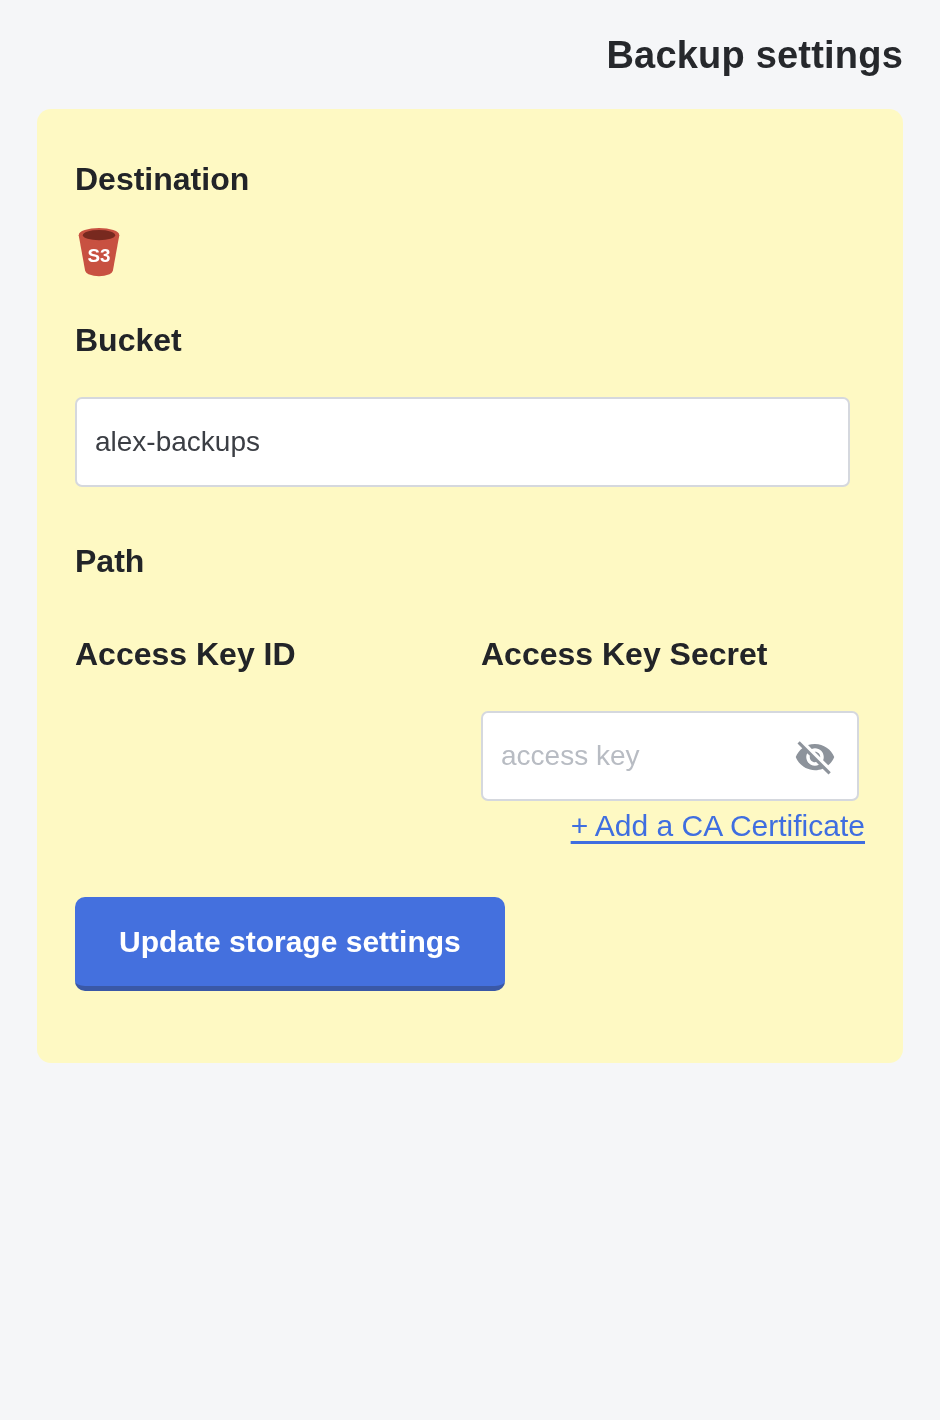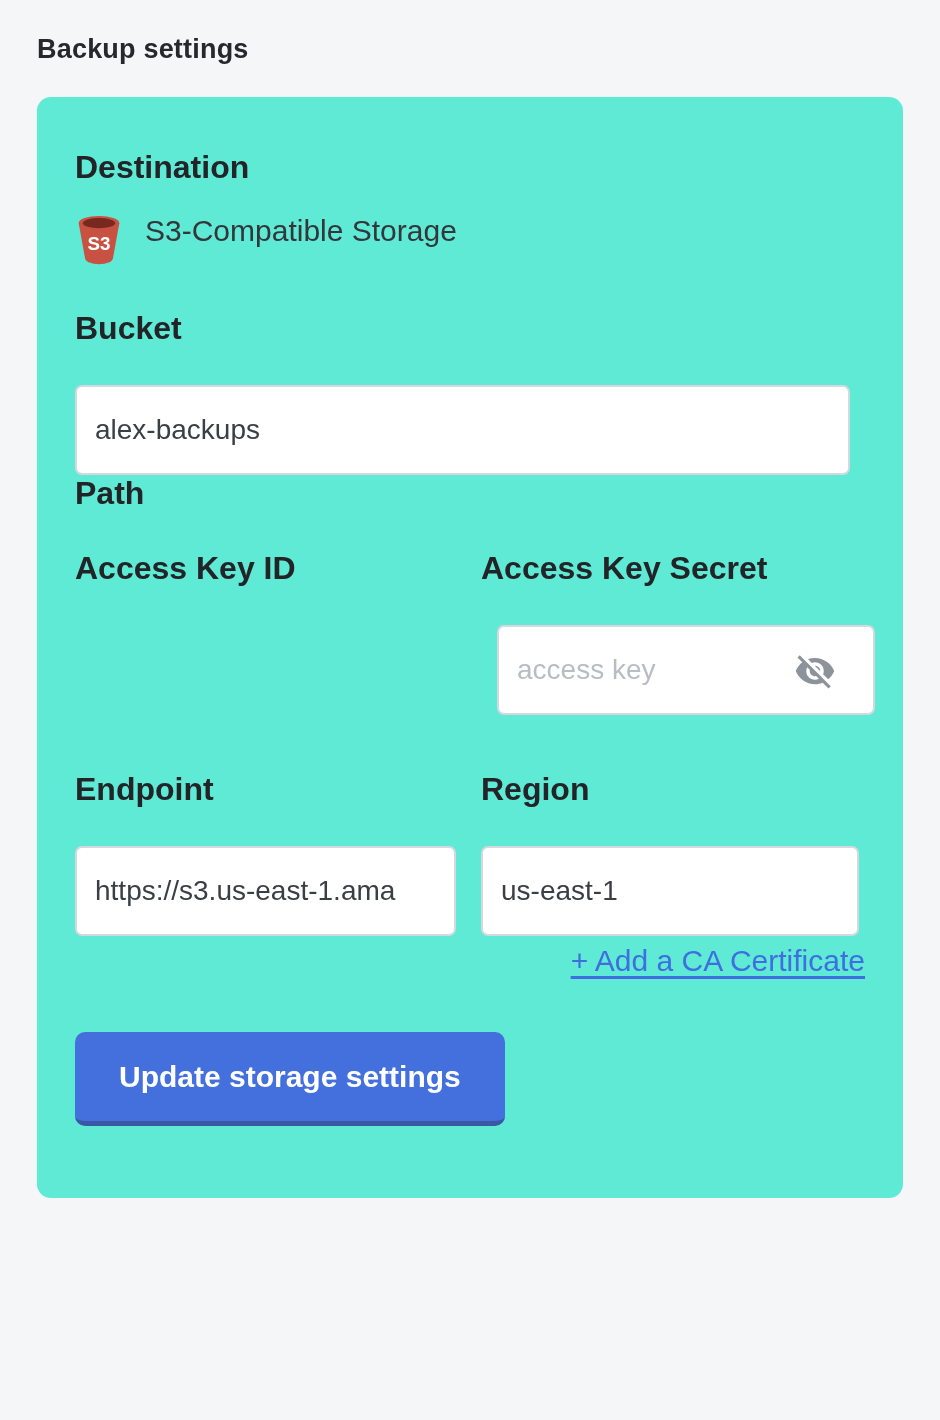--- a/index.html
+++ b/index.html
@@ -5,47 +5,48 @@
   * { box-sizing: border-box; margin: 0; padding: 0; }
   html, body { width: 940px; }
   body {
     height: 1420px;
     background: #f5f6f8;
     font-family: "Liberation Sans", sans-serif;
     color: #26282c;
     padding: 34px 37px 0 37px;
   }
   .page-title {
-    font-size: 27px;
+    font-size: 38px;
     font-weight: 700;
     letter-spacing: 0.2px;
     color: #26282c;
     margin-bottom: 32px;
+    text-align: right;
   }
   .card {
-    background: #5eead4;
+    background: #fef9c3;
     border-radius: 14px;
     width: 866px;
     padding: 52px 38px 30px 38px;
   }
   .section-label {
     font-size: 32px;
     font-weight: 700;
     color: #222428;
     margin-bottom: 38px;
   }
   .dest-row {
     display: flex;
     gap: 22px;
     margin-top: -10px;
     margin-bottom: 44px;
   }
   .dest-text { font-size: 30px; color: #33363b; }
   .s3icon { display: inline-flex; width: 48px; height: 52px; }
-  .field { }
+  .field { margin-bottom: 56px; }
   .text-input {
     display: block;
     width: 775px;
     height: 90px;
     border: 2px solid #d5d8de;
     border-radius: 7px;
     padding: 0 18px;
     font-family: "Liberation Sans", sans-serif;
     font-size: 28px;
     color: #3b3e44;
@@ -54,21 +55,21 @@
   }
   .text-input::placeholder { color: #b8bcc3; opacity: 1; }
   .two-col {
     display: grid;
     grid-template-columns: 381px 378px;
     column-gap: 25px;
     margin-bottom: 0;
   }
   .two-col .text-input { width: 100%; }
   .input-wrap { position: relative; }
-  .input-wrap .text-input { padding-right: 80px; margin-left: 16px; }
+  .input-wrap .text-input { padding-right: 80px; }
   .eye-btn {
     position: absolute;
     right: 22px;
     top: 24px;
     width: 44px;
     height: 44px;
     border: none;
     background: transparent;
     cursor: pointer;
     display: flex;
@@ -112,21 +113,20 @@
     <div class="section-label">Destination</div>
     <div class="dest-row">
       <span class="s3icon">
         <svg viewBox="0 0 64 68" width="48" height="52" aria-hidden="true">
           <path d="M5 12 L13.5 59 Q14.5 62 18 63.5 Q32 69 46 63.5 Q49.5 62 50.5 59 L59 12 Z" fill="#c85141"></path>
           <ellipse cx="32" cy="11.5" rx="27" ry="9.5" fill="#c85141"></ellipse>
           <ellipse cx="32" cy="11.5" rx="21.5" ry="6.8" fill="#78291f"></ellipse>
           <text x="32" y="47" text-anchor="middle" font-family="Liberation Sans, sans-serif" font-size="25" font-weight="bold" fill="#ffffff">S3</text>
         </svg>
       </span>
-      <span class="dest-text">S3-Compatible Storage</span>
     </div>
   </div>
 
   <div class="field">
     <div class="section-label">Bucket</div>
     <input type="text" class="text-input" value="alex-backups" style="">
   </div>
 
   <div class="field">
     <div class="section-label">Path</div>
@@ -144,30 +144,20 @@
           <span style="display:inline-flex;">
             <svg viewBox="0 0 24 24" width="42" height="42" fill="#8d939b" aria-hidden="true">
               <path d="M12 7c2.76 0 5 2.24 5 5 0 .65-.13 1.26-.36 1.83l2.92 2.92c1.51-1.26 2.7-2.89 3.43-4.75-1.73-4.39-6-7.5-11-7.5-1.4 0-2.74.25-3.98.7l2.16 2.16C10.74 7.13 11.35 7 12 7zM2 4.27l2.28 2.28.46.46C3.08 8.3 1.78 10.02 1 12c1.73 4.39 6 7.5 11 7.5 1.55 0 3.03-.3 4.38-.84l.42.42L19.73 22 21 20.73 3.27 3 2 4.27zM7.53 9.8l1.55 1.55c-.05.21-.08.43-.08.65 0 1.66 1.34 3 3 3 .22 0 .44-.03.65-.08l1.55 1.55c-.67.33-1.41.53-2.2.53-2.76 0-5-2.24-5-5 0-.79.2-1.53.53-2.2zm4.31-.78l3.15 3.15.02-.16c0-1.66-1.34-3-3-3l-.17.01z"></path>
             </svg>
           </span>
         </button>
       </div>
     </div>
   </div>
 
-  <div class="field two-col" style="margin-top:56px;">
-    <div>
-      <div class="section-label">Endpoint</div>
-      <input type="text" class="text-input" value="https://s3.us-east-1.ama" style="">
-    </div>
-    <div>
-      <div class="section-label">Region</div>
-      <input type="text" class="text-input" value="us-east-1" style="">
-    </div>
-  </div>
 
   <div class="ca-link-row">
     <a href="#" class="ca-link">+ Add a CA Certificate</a>
   </div>
 
   <button type="button" class="submit-btn">Update storage settings</button>
 
 </div>
 
 </body></html>

